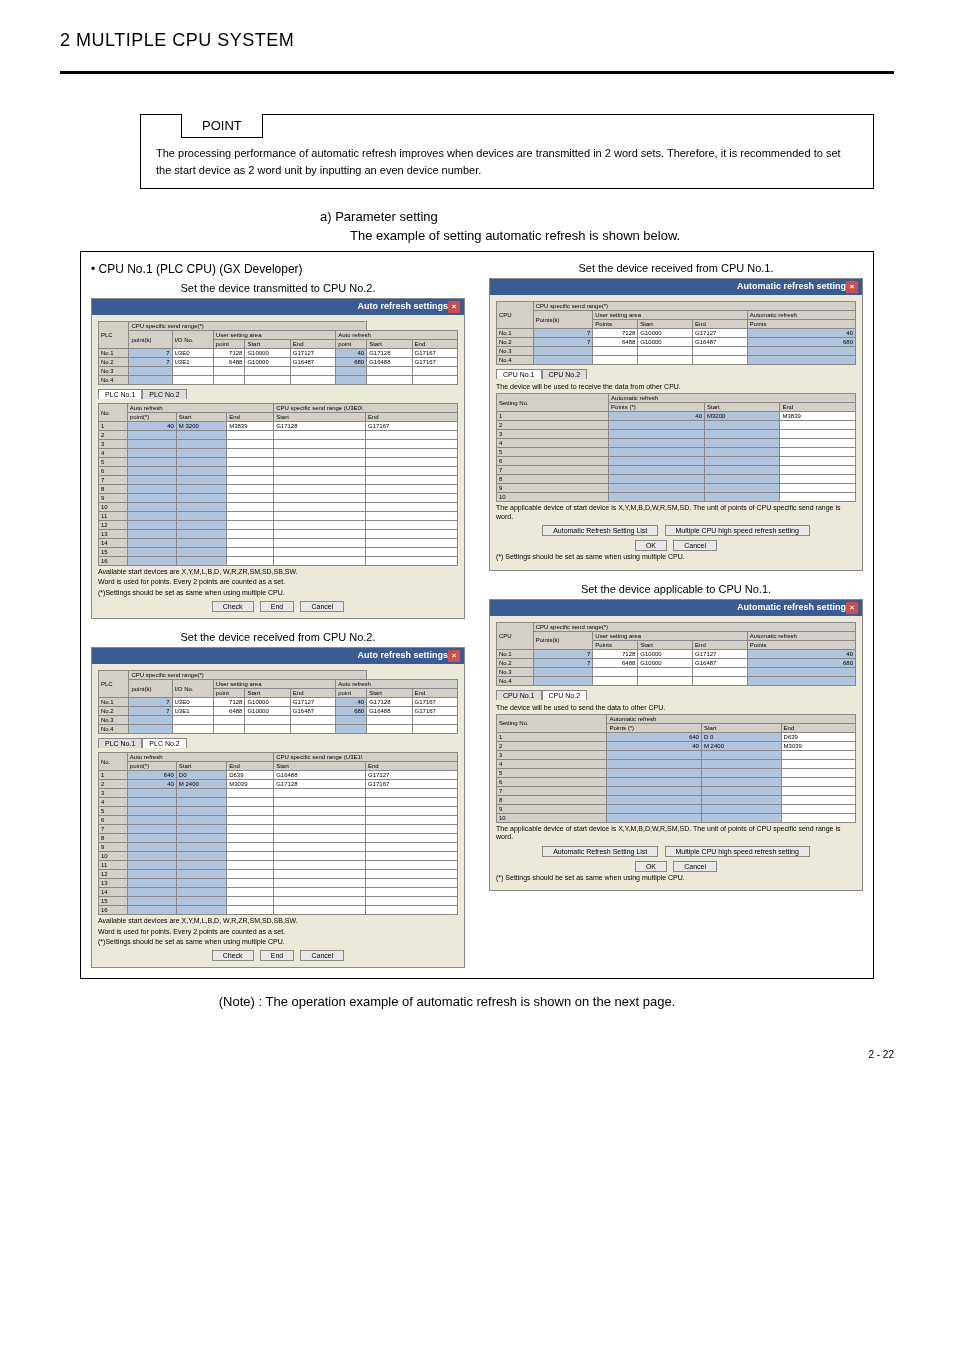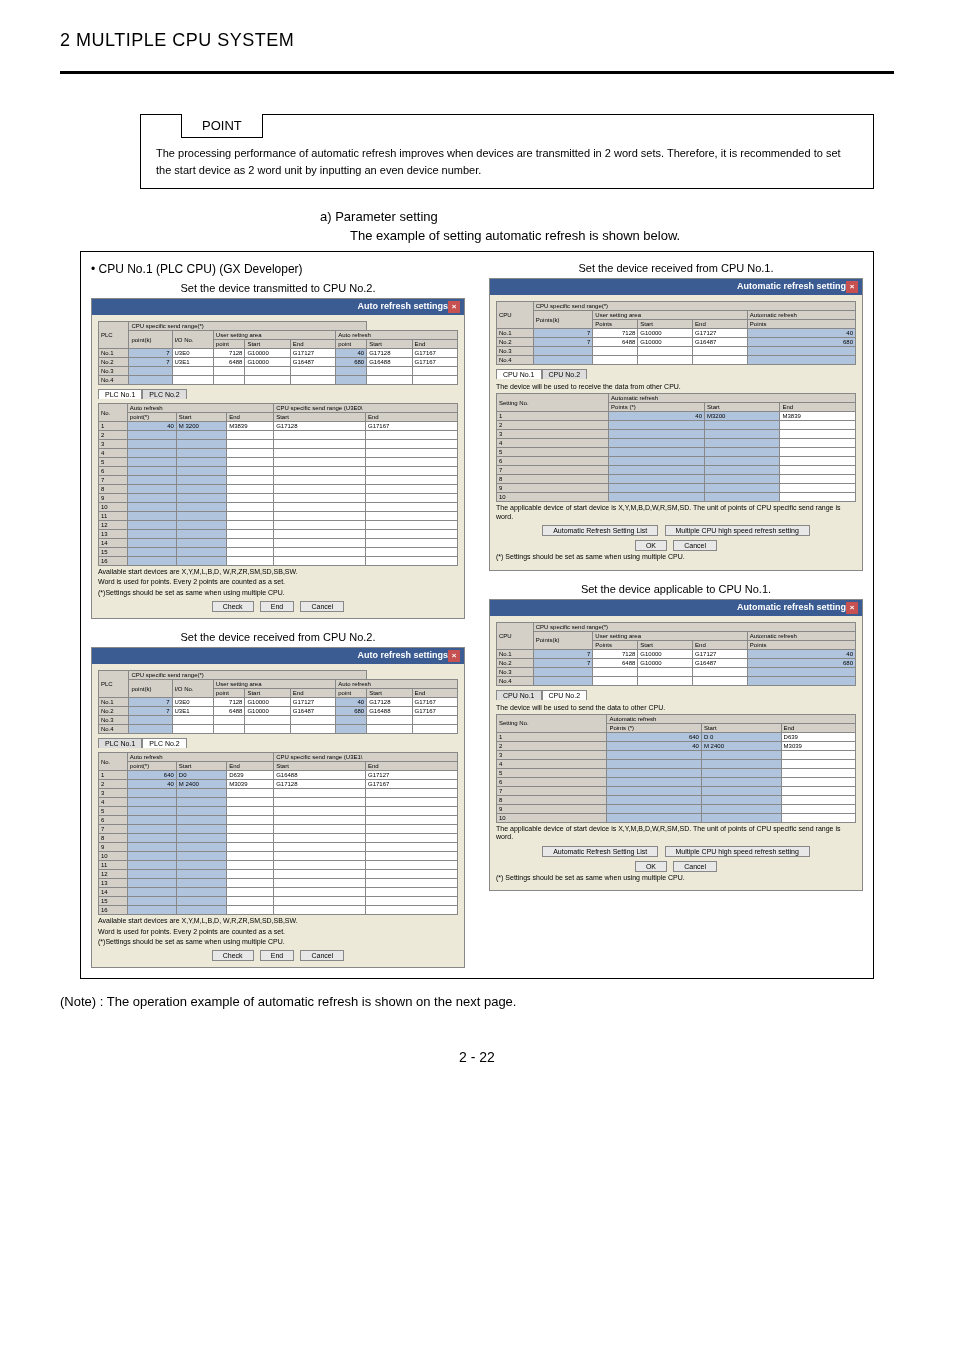--- a/index.html
+++ b/index.html
@@ -24,22 +24,22 @@
 .small-table{border-collapse:collapse;font-size:6px;width:100%}
 .small-table td,.small-table th{border:1px solid #888;padding:1px 2px;background:#fff;height:9px}
 .small-table .hdr{background:#d4d0c8}
 .blue-cell{background:#b0c4de !important}
 .tabs{margin:4px 0;font-size:7px}
 .tab{display:inline-block;border:1px solid #888;border-bottom:none;padding:1px 6px;background:#fff}
 .tab.inactive{background:#ddd}
 .note-text{font-size:7px;margin:2px 0;line-height:1.2}
 .btn-row{text-align:center;margin-top:4px}
 .btn{display:inline-block;border:1px solid #888;background:#e8e8e8;padding:1px 10px;font-size:7px;margin:0 2px}
-.bottom-note{text-align:left;font-size:13px;margin:15px 60px 0 0}
-.page-num{text-align:center;font-size:14px;margin-top:40px}
+.bottom-note{text-align:center;font-size:13px;margin:15px 60px 0 0}
+.page-num{text-align:right;font-size:10px;margin-top:40px}
 .n{text-align:right}
 </style>
 </head>
 <body>
 
 <div class="chapter-title">2   MULTIPLE CPU SYSTEM</div>
 <hr class="thick">
 
 <div class="point-box">
   <div class="point-label">POINT</div>

